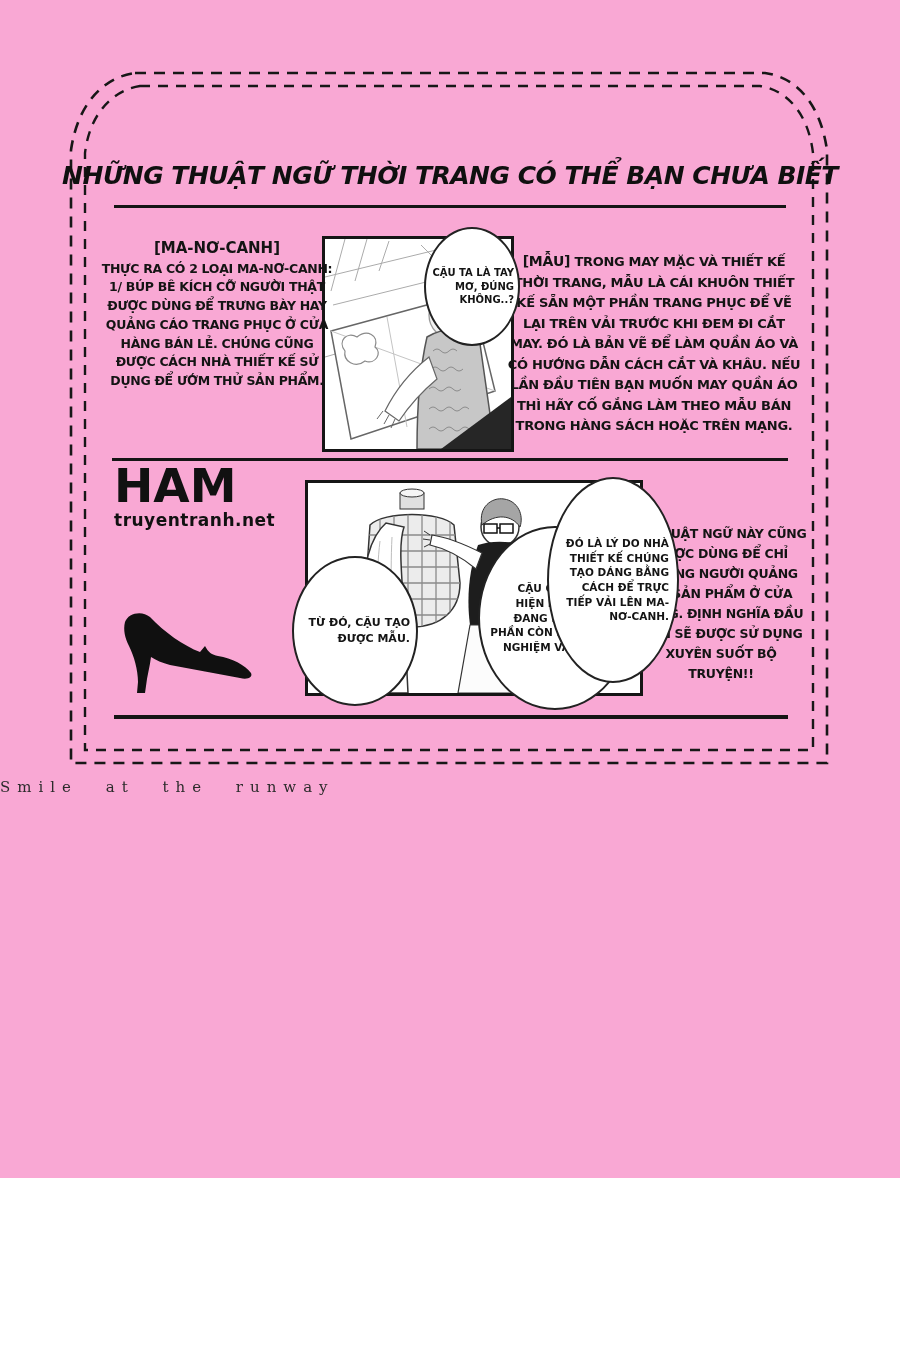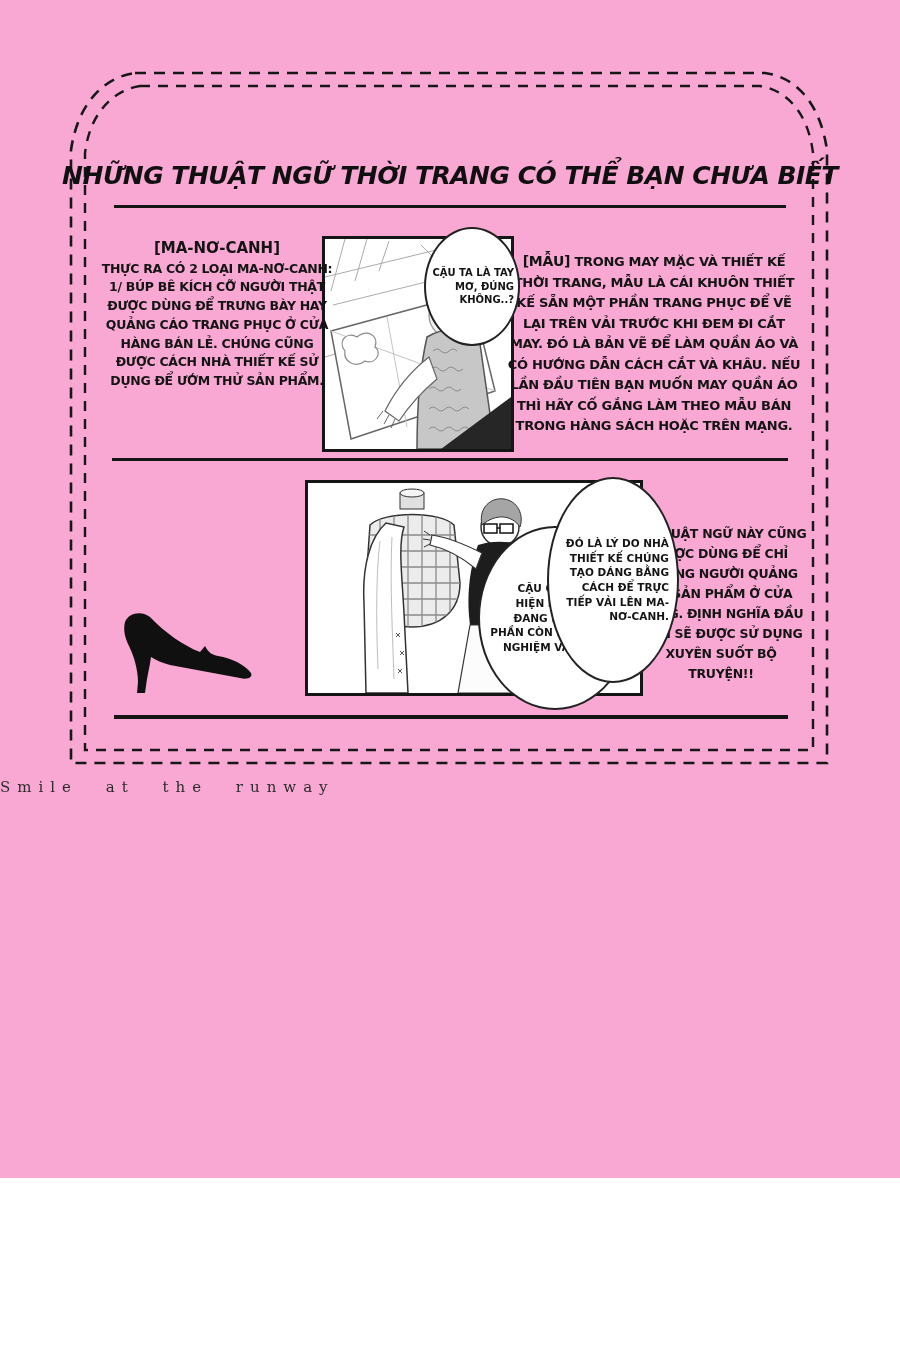--- a/index.html
+++ b/index.html
@@ -103,20 +103,24 @@
     <span>CẬU TA LÀ TAY MƠ, ĐÚNG KHÔNG..?</span>
   </div>
 
   <p class="def def-right1">
     <span class="term-inline">[MẪU]</span>
     <span>TRONG MAY MẶC VÀ THIẾT KẾ THỜI TRANG, MẪU LÀ CÁI KHUÔN THIẾT KẾ SẴN MỘT PHẦN TRANG PHỤC ĐỂ VẼ LẠI TRÊN VẢI TRƯỚC KHI ĐEM ĐI CẮT MAY. ĐÓ LÀ BẢN VẼ ĐỂ LÀM QUẦN ÁO VÀ CÓ HƯỚNG DẪN CÁCH CẮT VÀ KHÂU. NẾU LẦN ĐẦU TIÊN BẠN MUỐN MAY QUẦN ÁO THÌ HÃY CỐ GẮNG LÀM THEO MẪU BÁN TRONG HÀNG SÁCH HOẶC TRÊN MẠNG.</span>
   </p>
 
   <div class="hr hr2"></div>
 
+  <div class="logo">
+    <div class="logo-name">HAM</div>
+    <div class="logo-site">truyentranh.net</div>
+  </div>
 
   <div class="frame frame2">
     <svg viewBox="0 0 332 210">
       <defs>
         <clipPath id="torsoClip">
           <path d="M62,42 C76,28 132,28 146,42 L152,100 C152,128 132,144 104,144 C76,144 58,126 58,100 Z"></path>
         </clipPath>
       </defs>
       <rect x="92" y="10" width="24" height="16" fill="#e0e0e0" stroke="#333"></rect>
       <ellipse cx="104" cy="10" rx="12" ry="4" fill="#f5f5f5" stroke="#333"></ellipse>
@@ -134,20 +138,23 @@
       <rect x="176" y="41" width="13" height="9" fill="none" stroke="#111" stroke-width="1.5"></rect>
       <rect x="192" y="41" width="13" height="9" fill="none" stroke="#111" stroke-width="1.5"></rect>
       <path d="M189,45 h3" stroke="#111" stroke-width="1.5"></path>
       <path d="M170,62 C186,56 214,58 226,68 L236,142 L162,142 C158,112 162,84 170,62 Z" fill="#1d1d1d"></path>
       <path d="M174,70 C154,60 138,54 124,52 L122,62 C140,66 156,76 168,86 Z" fill="#ffffff" stroke="#333" stroke-width="1.2"></path>
       <path d="M122,52 l-6,-4 M122,57 l-7,-1 M122,61 l-6,3" stroke="#333" stroke-width="1" fill="none"></path>
       <path d="M162,142 L236,142 L248,210 L150,210 Z" fill="#fcfcfc" stroke="#333" stroke-width="1.2"></path>
     </svg>
   </div>
 
+  <div class="bubble b3">
+    <span>TỪ ĐÓ, CẬU TẠO ĐƯỢC MẪU.</span>
+  </div>
   <div class="bubble b4">
     <span>CẬU CỐ GẮNG TÁI HIỆN NGƯỜI THẬT ĐANG MẶC NÓ, VÀ PHẦN CÒN LẠI LÀ THỬ NGHIỆM VÀ SAI LẦM</span>
   </div>
   <div class="bubble b5">
     <span>ĐÓ LÀ LÝ DO NHÀ THIẾT KẾ CHÚNG TẠO DÁNG BẰNG CÁCH ĐỂ TRỰC TIẾP VẢI LÊN MA-NƠ-CANH.</span>
   </div>
 
   <p class="def def-right2">2/ THUẬT NGỮ NÀY CŨNG ĐƯỢC DÙNG ĐỂ CHỈ NHỮNG NGƯỜI QUẢNG BÁ SẢN PHẨM Ở CỬA HÀNG. ĐỊNH NGHĨA ĐẦU TIÊN SẼ ĐƯỢC SỬ DỤNG XUYÊN SUỐT BỘ TRUYỆN!!</p>
 
   <svg class="shoe" width="145" height="90" viewBox="0 0 145 90">

